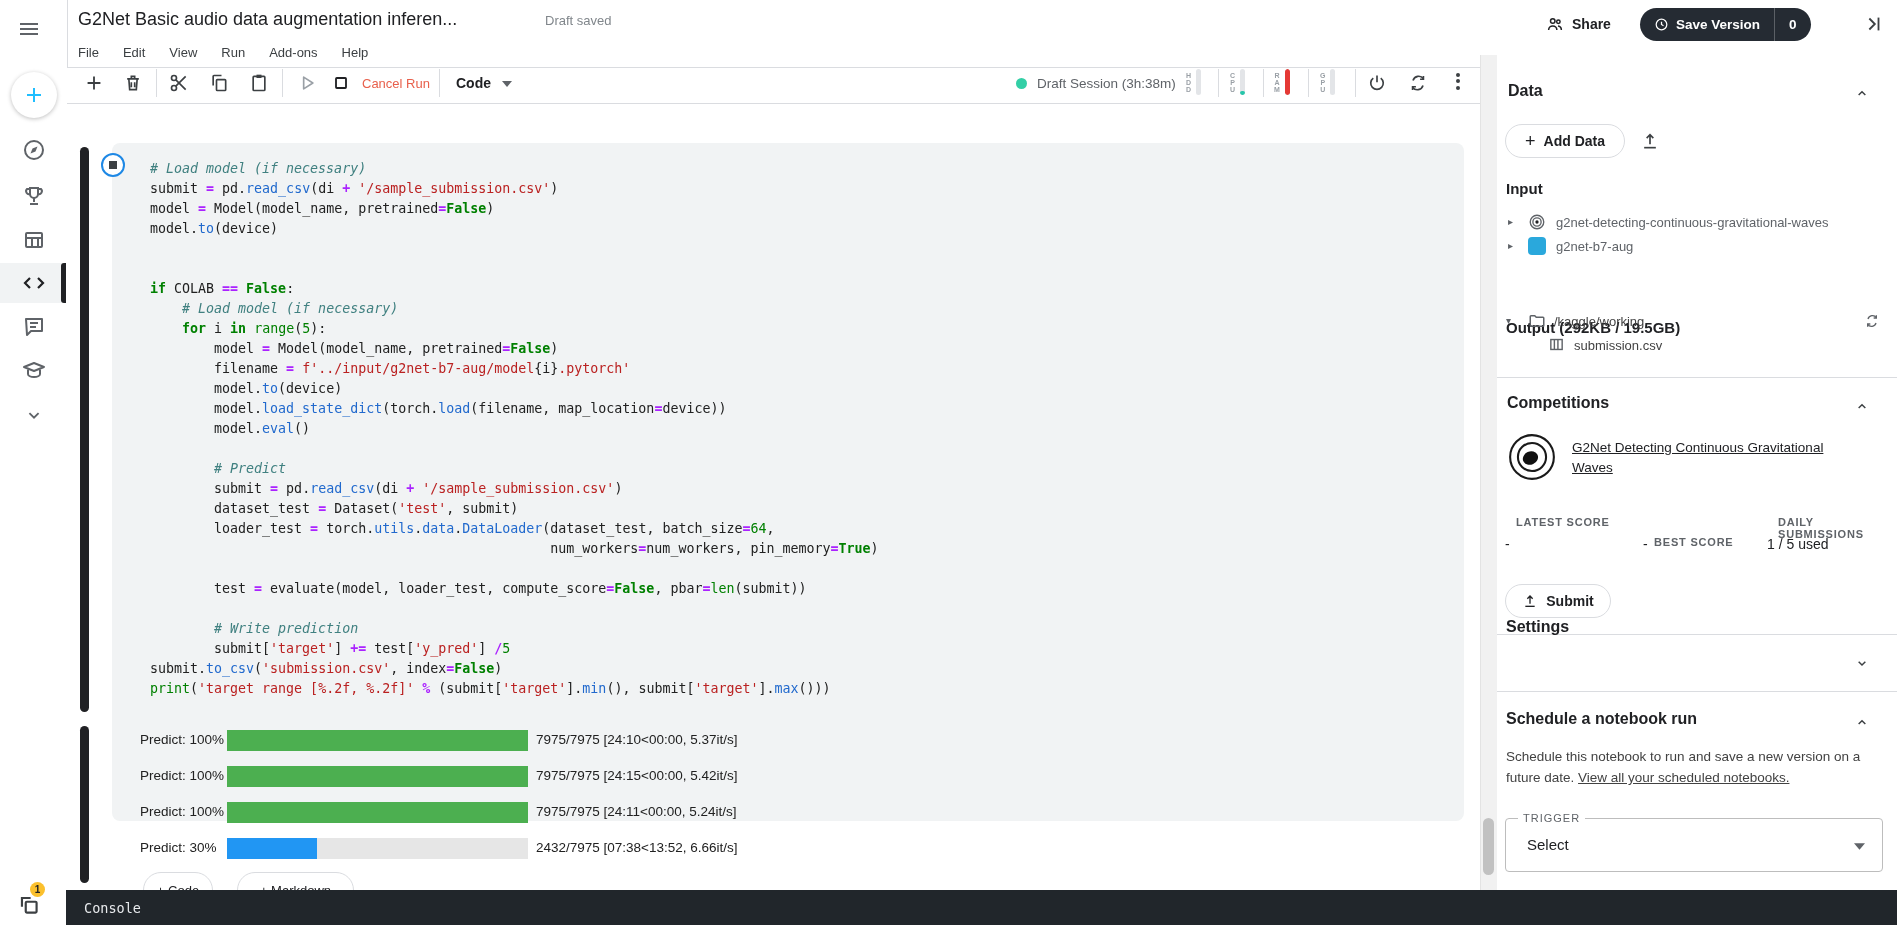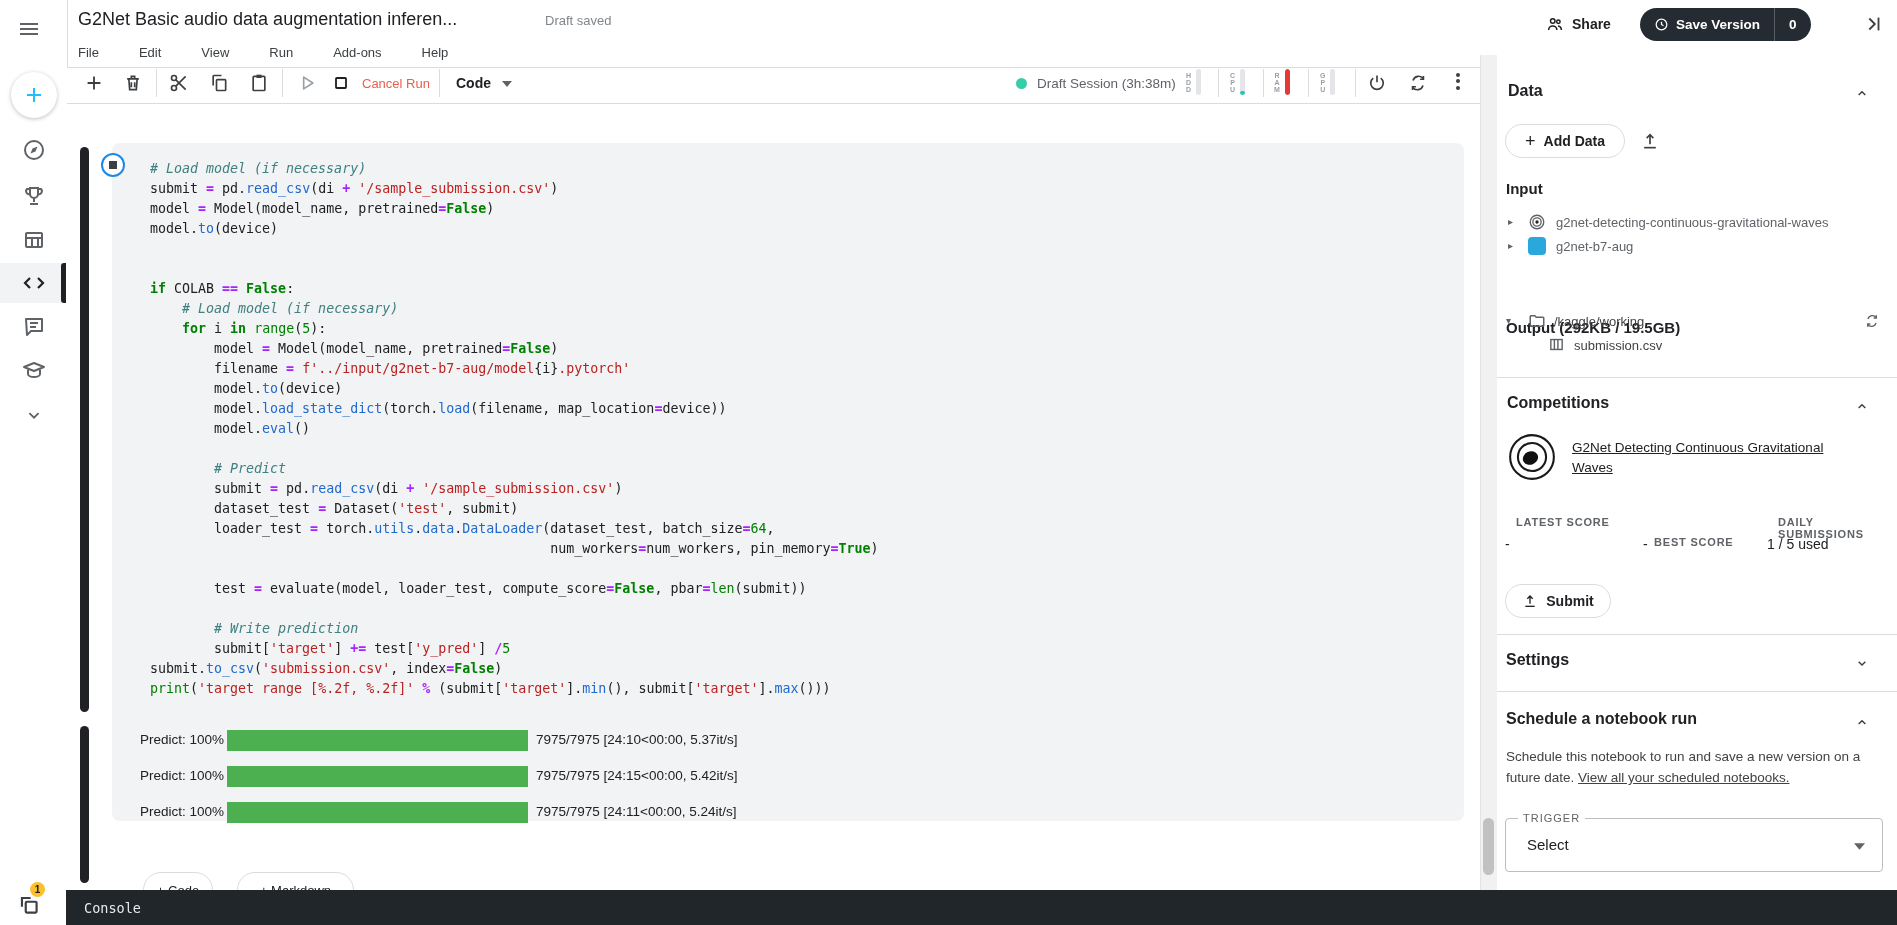--- a/index.html
+++ b/index.html
@@ -7,21 +7,21 @@
               font-family:"Liberation Sans", sans-serif; color:#202124; }
   .abs { position:absolute; }
   svg { display:block; }
 
   
   .hamburger span { display:block; width:18px; height:2px; background:#5f6368; margin:3px 0; }
   .vdiv { width:1px; background:#dadce0; }
   .hdiv { height:1px; background:#dadce0; }
   .title { font-size:18px; font-weight:500; color:#202124; white-space:nowrap; }
   .draft { font-size:13px; color:#80868b; }
-  .menu { display:flex; gap:40px; font-size:13px; color:#3c4043;align-items:center; }
+  .menu { display:flex; gap:24px; font-size:13px; color:#3c4043;align-items:center; }
   .menu span { cursor:default; }
   .share { display:flex; align-items:center; gap:8px; font-size:14px; font-weight:600; }
   .savepill { display:flex; align-items:center; background:#252b33; border-radius:17px;
               height:33px; color:#fff; font-size:13.5px; font-weight:600; }
   .savepill .seg1 { display:flex; align-items:center; gap:7px; padding:0 14px; }
   .savepill .sep { width:1px; height:33px; background:rgba(255,255,255,.25); }
   .savepill .seg2 { padding:0 14px; }
 
   
   .tbtn { display:flex; align-items:center; justify-content:center; }
@@ -331,20 +331,27 @@
       </span>
       <span class="oinfo">7975/7975 [24:15&lt;00:00, 5.42it/s]</span>
     </div>
     <div class="orow" style="top: 75px;">
       <span class="olabel">Predict: 100%</span>
       <span class="obar">
         <span class="ofill" style="width: 100%; background: rgb(76, 175, 80);"></span>
       </span>
       <span class="oinfo">7975/7975 [24:11&lt;00:00, 5.24it/s]</span>
     </div>
+    <div class="orow" style="top: 111px;">
+      <span class="olabel">Predict: 30%</span>
+      <span class="obar">
+        <span class="ofill" style="width: 30%; background: rgb(33, 150, 243);"></span>
+      </span>
+      <span class="oinfo">2432/7975 [07:38&lt;13:52, 6.66it/s]</span>
+    </div>
   </div>
 
 <div class="abs pill" style="left:143px;top:872px;width:70px;height:36px;">
   <span>+ Code</span>
 </div>
 <div class="abs pill" style="left:237px;top:872px;width:117px;height:36px;">
   <span>+ Markdown</span>
 </div>
 
 <div class="abs console" style="left:66px;top:890px;width:1831px;height:35px;">
@@ -459,21 +466,21 @@
   <span>
     <svg width="16" height="16" viewBox="0 0 24 24" fill="none" stroke="#202124" stroke-width="2">
         <path d="M12 16V5M8 8.5L12 4.5l4 4"></path>
         <path d="M5 20h14"></path>
       </svg>
   </span>
   <span>Submit</span>
 </div>
 
 <div class="abs hdiv" style="left:1497px;top:634px;width:400px;"></div>
-<div class="abs ptitle" style="left:1506px;top:651px;">Settings</div>
+<div class="abs ptitle" style="left:1506px;top:618px;">Settings</div>
 <div class="abs" style="left:1854px;top:655px;">
   <svg width="16" height="16" viewBox="0 0 24 24" fill="none" stroke="#3c4043" stroke-width="2.2">
       <path d="M7 10l5 5 5-5"></path>
     </svg>
 </div>
 
 <div class="abs hdiv" style="left:1497px;top:691px;width:400px;"></div>
 <div class="abs ptitle" style="left:1506px;top:710px;">Schedule a notebook run</div>
 <div class="abs" style="left:1854px;top:714px;">
   <svg width="16" height="16" viewBox="0 0 24 24" fill="none" stroke="#3c4043" stroke-width="2.2">

